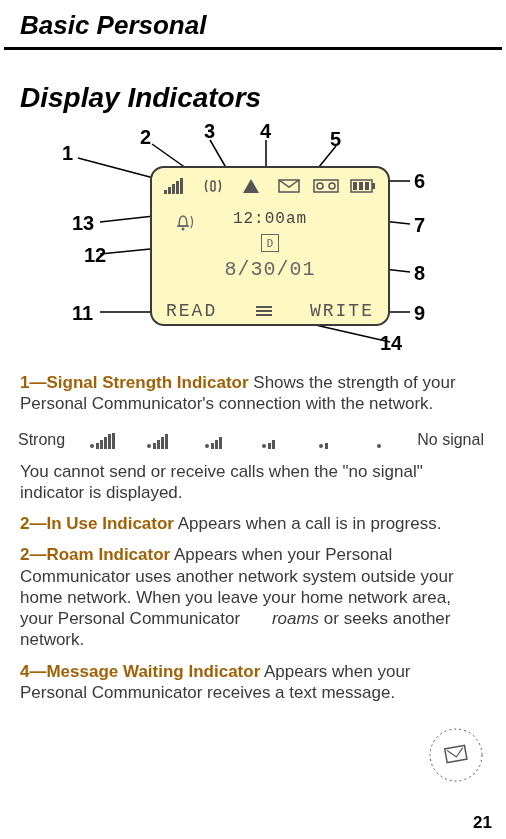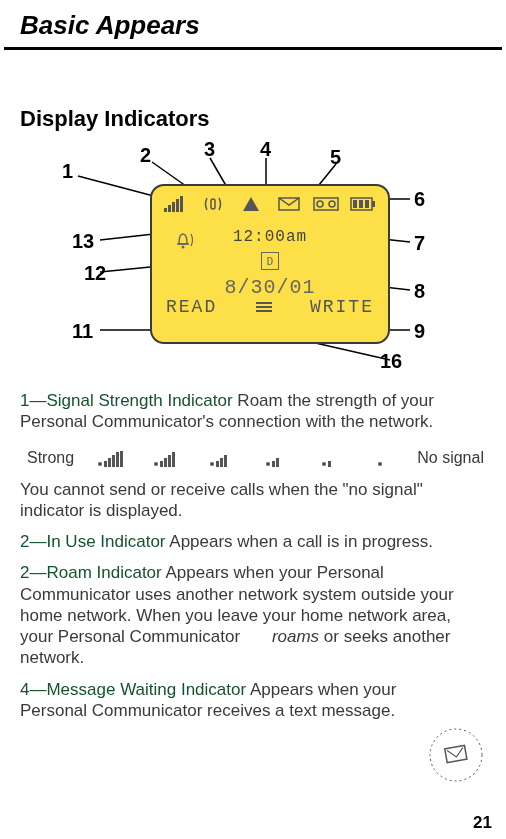--- a/index.html
+++ b/index.html
@@ -20,41 +20,41 @@
     color: #000;
     padding: 10px 20px 6px 20px;
   }
   .hr-thick {
     border: none;
     border-top: 3px solid #000;
     margin: 0 4px 0 4px;
   }
   .section-title {
     font-family: Arial, sans-serif;
-    font-size: 22px;
+    font-size: 28px;
     font-weight: bold;
+    font-style: italic;
     color: #000;
     padding: 32px 20px 6px 20px;
-    margin-top: 24px;
   }
   .diagram-wrap {
     position: relative;
     width: 100%;
     height: 240px;
     margin-top: 6px;
   }
   .phone-screen {
     position: absolute;
     left: 150px;
     top: 40px;
     width: 240px;
     height: 160px;
     border: 2px solid #3a3a3a;
     border-radius: 14px;
-    background: #fde047;
+    background: #fef9c3;
   }
   .status-bar {
     position: absolute;
     top: 6px; left: 0; right: 0;
     height: 24px;
     display: flex;
     align-items: center;
     justify-content: space-around;
     padding: 0 6px;
   }
@@ -63,21 +63,21 @@
     position: absolute;
     top: 36px; left: 0; right: 0;
     height: 80px;
   }
   .alarm-ico { position:absolute; left:18px; top:8px; }
   .time-txt { position:absolute; left:50%; transform:translateX(-50%); top:6px; font-family: "Courier New", monospace; font-size:16px; letter-spacing:1px; color:#444; }
   .d-box { position:absolute; left:50%; transform:translateX(-50%); top:30px; width:18px; height:18px; border:1.5px solid #666; font-size:11px; font-family:monospace; color:#666; display:flex; align-items:center; justify-content:center; }
   .date-txt { position:absolute; left:50%; transform:translateX(-50%); top:54px; font-family:Liberation Mono, monospace; font-size:20px; color:#666; letter-spacing:1px; }
   .softkey-bar {
     position: absolute;
-    bottom: 22px; left: 0; right: 0;
+    bottom: 0; left: 0; right: 0;
     height: 26px;
     display: flex;
     align-items: center;
     justify-content: space-between;
     padding: 0 14px;
     font-family: "Courier New", monospace;
     font-size: 18px;
     letter-spacing: 2px;
     color: #555;
   }
@@ -91,24 +91,24 @@
     color: #000;
   }
   svg.leaders { position:absolute; left:0; top:0; width:100%; height:100%; pointer-events:none; }
   .body-text {
     padding: 0 20px;
     font-size: 17px;
     color: #3a3a3a;
     line-height: 1.25;
   }
   .body-text p { margin: 6px 0 10px 0; }
-  .lead { font-family: Arial, sans-serif; font-weight: normal; color:#14532d; }
+  .lead { font-family: Arial, sans-serif; font-weight: bold; color:#a16207; }
   .sig-row {
     display:flex; align-items:center; justify-content:space-between;
-    padding: 6px 22px 6px 27px;
+    padding: 6px 22px 6px 18px;
     font-size:16px;
   }
   .sig-cell { width: 34px; height: 18px; display:flex; align-items:flex-end; justify-content:center; }
   .page-num {
     position:absolute;
     bottom: 6px; right: 14px;
     font-family: Arial, sans-serif;
     font-weight: bold;
     font-size: 17px;
     color:#000;
@@ -118,21 +118,21 @@
     position:absolute;
     right: 22px;
     bottom: 56px;
     width: 56px; height:56px;
   }
   .italic { font-style: italic; margin-left: 27px; }
 </style>
 </head>
 <body>
 
-<h1 class="chapter-title">Basic Appears</h1>
+<h1 class="chapter-title">Basic Personal</h1>
 <hr class="hr-thick">
 
 <h2 class="section-title">Display Indicators</h2>
 
 <div class="diagram-wrap">
   <svg class="leaders">
     <line x1="78" y1="32" x2="165" y2="55" stroke="#000" stroke-width="1.5"></line>
     <line x1="152" y1="18" x2="200" y2="52" stroke="#000" stroke-width="1.5"></line>
     <line x1="210" y1="14" x2="232" y2="52" stroke="#000" stroke-width="1.5"></line>
     <line x1="266" y1="14" x2="266" y2="52" stroke="#000" stroke-width="1.5"></line>
@@ -149,21 +149,21 @@
 
   <div class="callout" style="left:62px; top:16px">1</div>
   <div class="callout" style="left:140px; top:0px">2</div>
   <div class="callout" style="left:204px; top:-6px">3</div>
   <div class="callout" style="left:260px; top:-6px">4</div>
   <div class="callout" style="left:330px; top:2px">5</div>
   <div class="callout" style="left:414px; top:44px">6</div>
   <div class="callout" style="left:414px; top:88px">7</div>
   <div class="callout" style="left:414px; top:136px">8</div>
   <div class="callout" style="left:414px; top:176px">9</div>
-  <div class="callout" style="left:380px; top:206px">16</div>
+  <div class="callout" style="left:380px; top:206px">14</div>
   <div class="callout" style="left:72px; top:176px">11</div>
   <div class="callout" style="left:84px; top:118px">12</div>
   <div class="callout" style="left:72px; top:86px">13</div>
 
   <div class="phone-screen">
     <div class="status-bar">
       <span class="ico">
         <svg width="26" height="16">
             <rect x="0" y="12" width="3" height="4" fill="#555"></rect>
             <rect x="4" y="9" width="3" height="7" fill="#555"></rect>
@@ -227,21 +227,21 @@
           <span></span>
           <span></span>
         </span>
       <span>WRITE</span>
     </div>
   </div>
 </div>
 
 <div class="body-text">
   <p>
-    <span class="lead">1—Signal Strength Indicator</span><span>  Roam the strength of your Personal Communicator's connection with the network.</span>
+    <span class="lead">1—Signal Strength Indicator</span><span>  Shows the strength of your Personal Communicator's connection with the network.</span>
   </p>
 </div>
 
 <div class="sig-row">
   <span>Strong</span>
   <span class="sig-cell">
       <svg width="30" height="16">
         <circle cx="4" cy="13" r="2" fill="#555"></circle>
         <rect x="8" y="10" width="3" height="6" fill="#555"></rect>
         <rect x="12" y="7" width="3" height="9" fill="#555"></rect>

